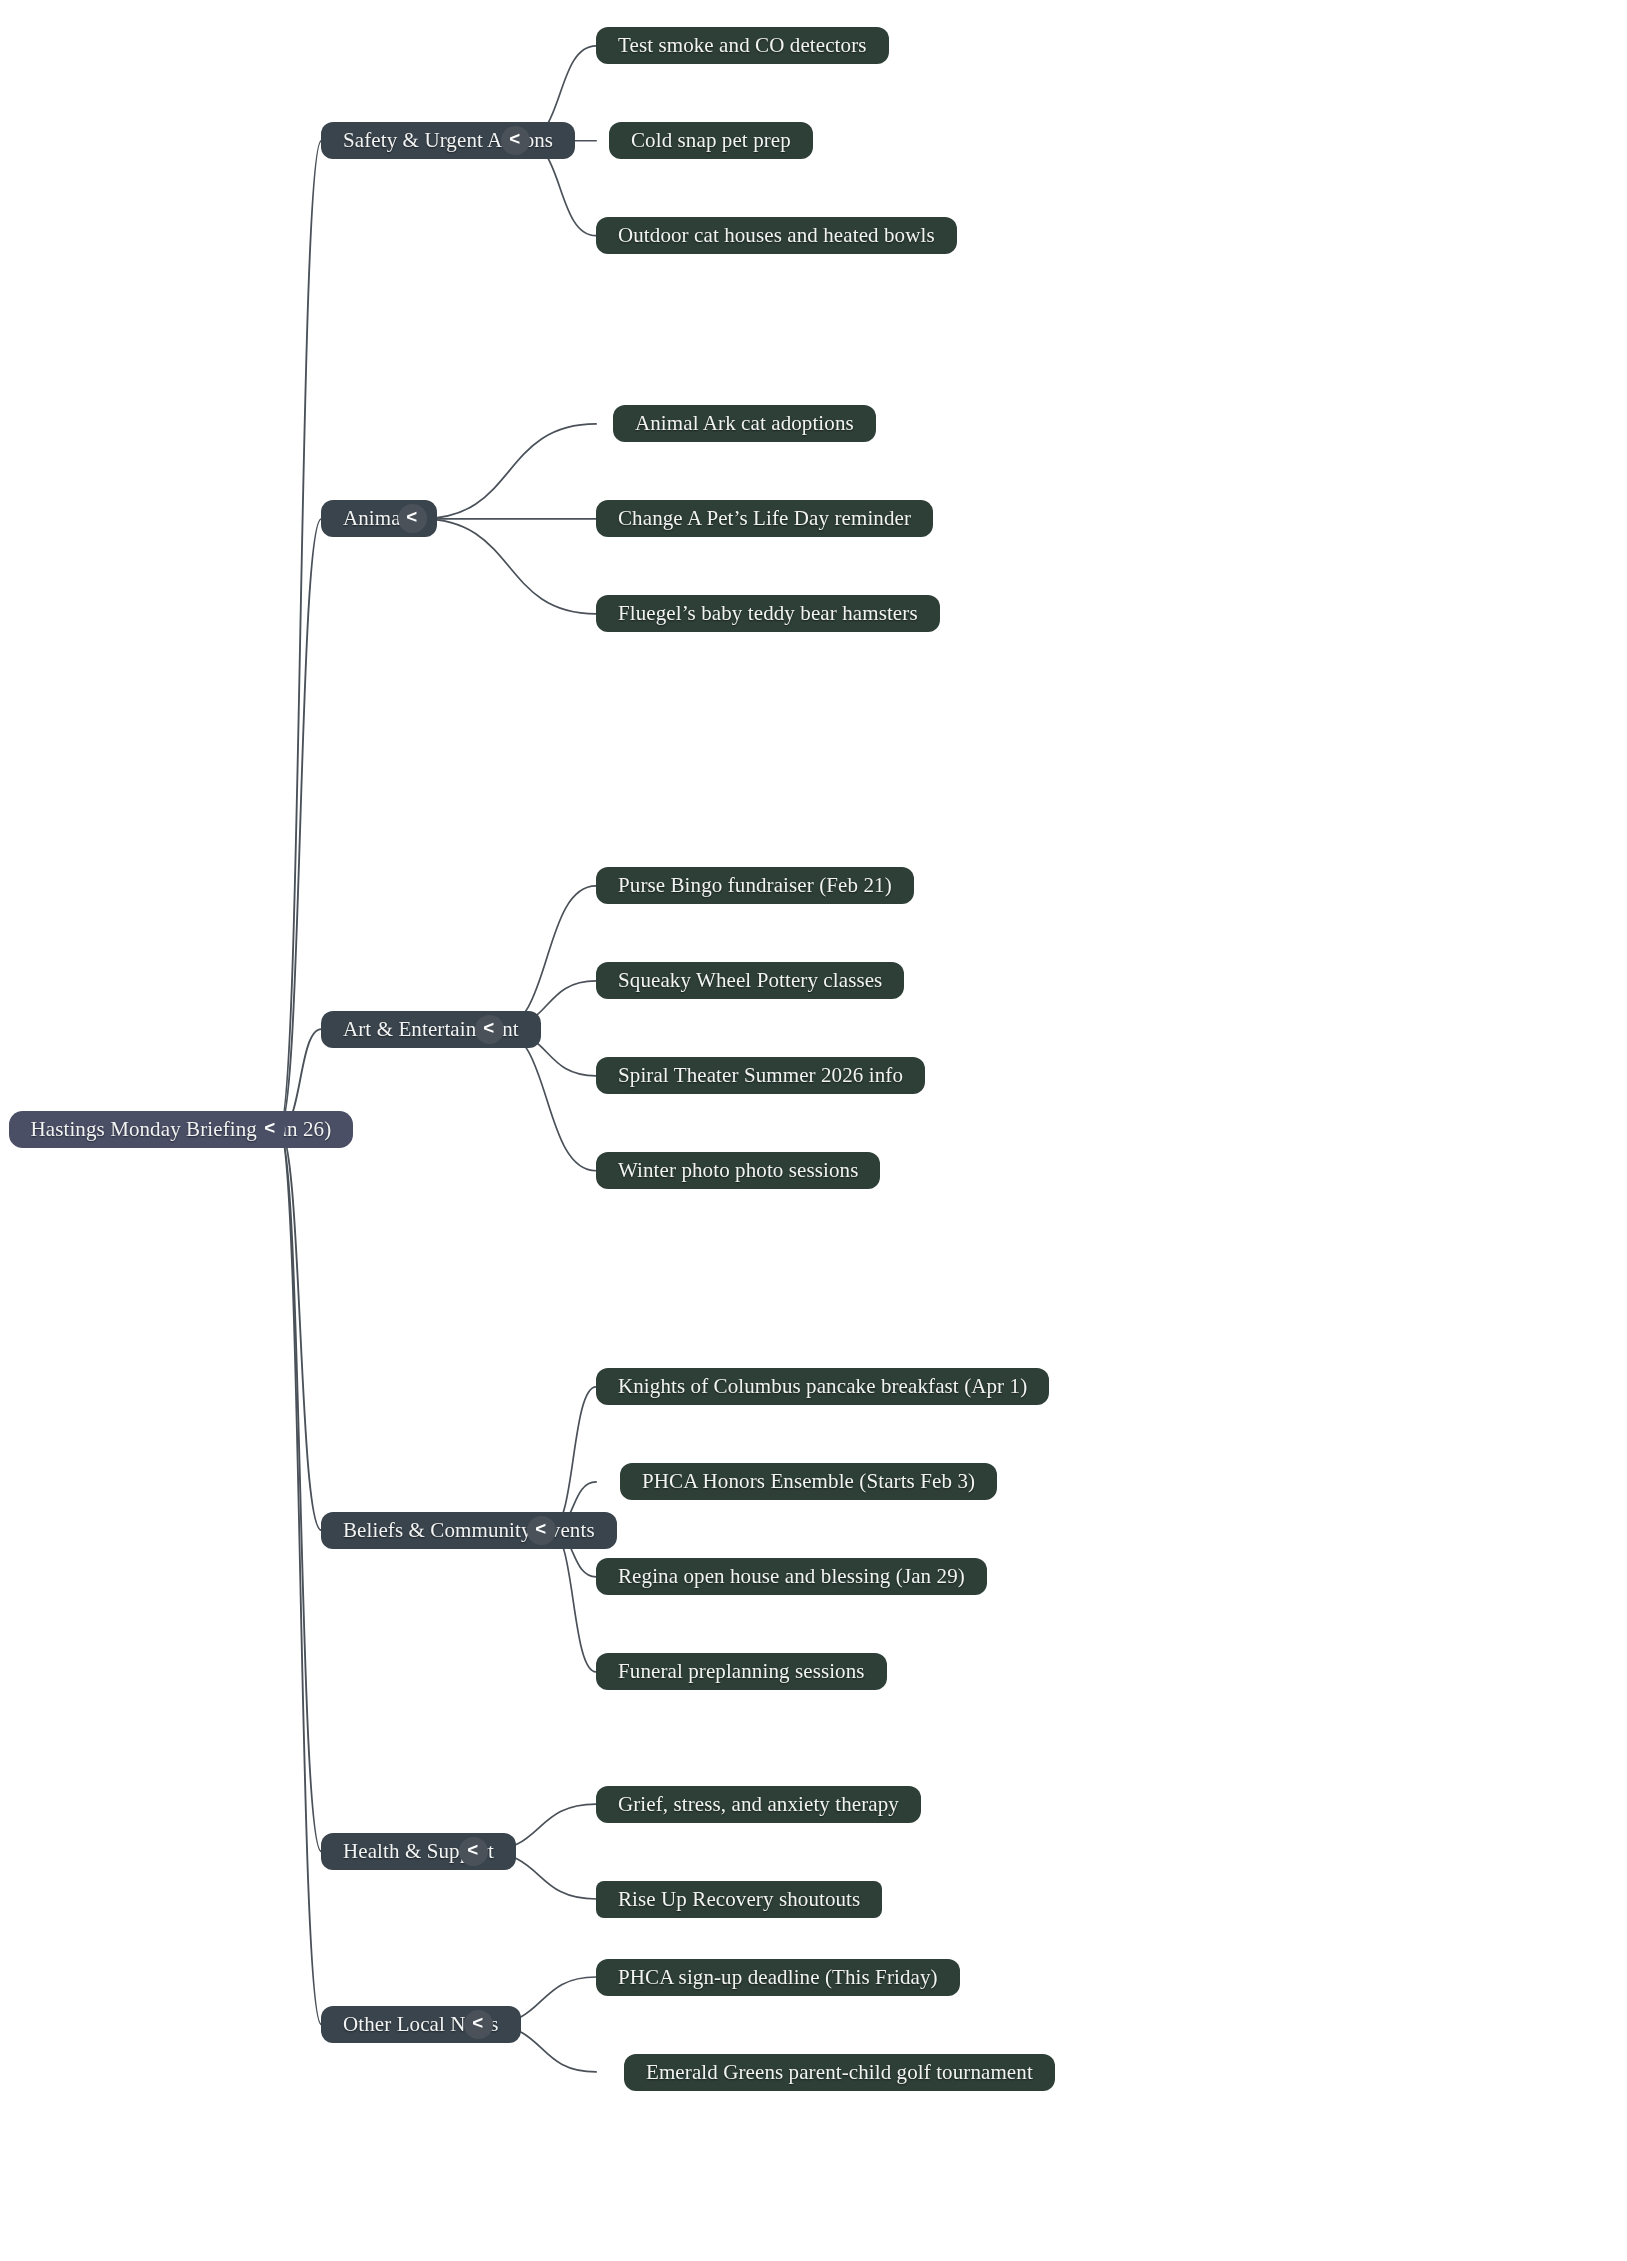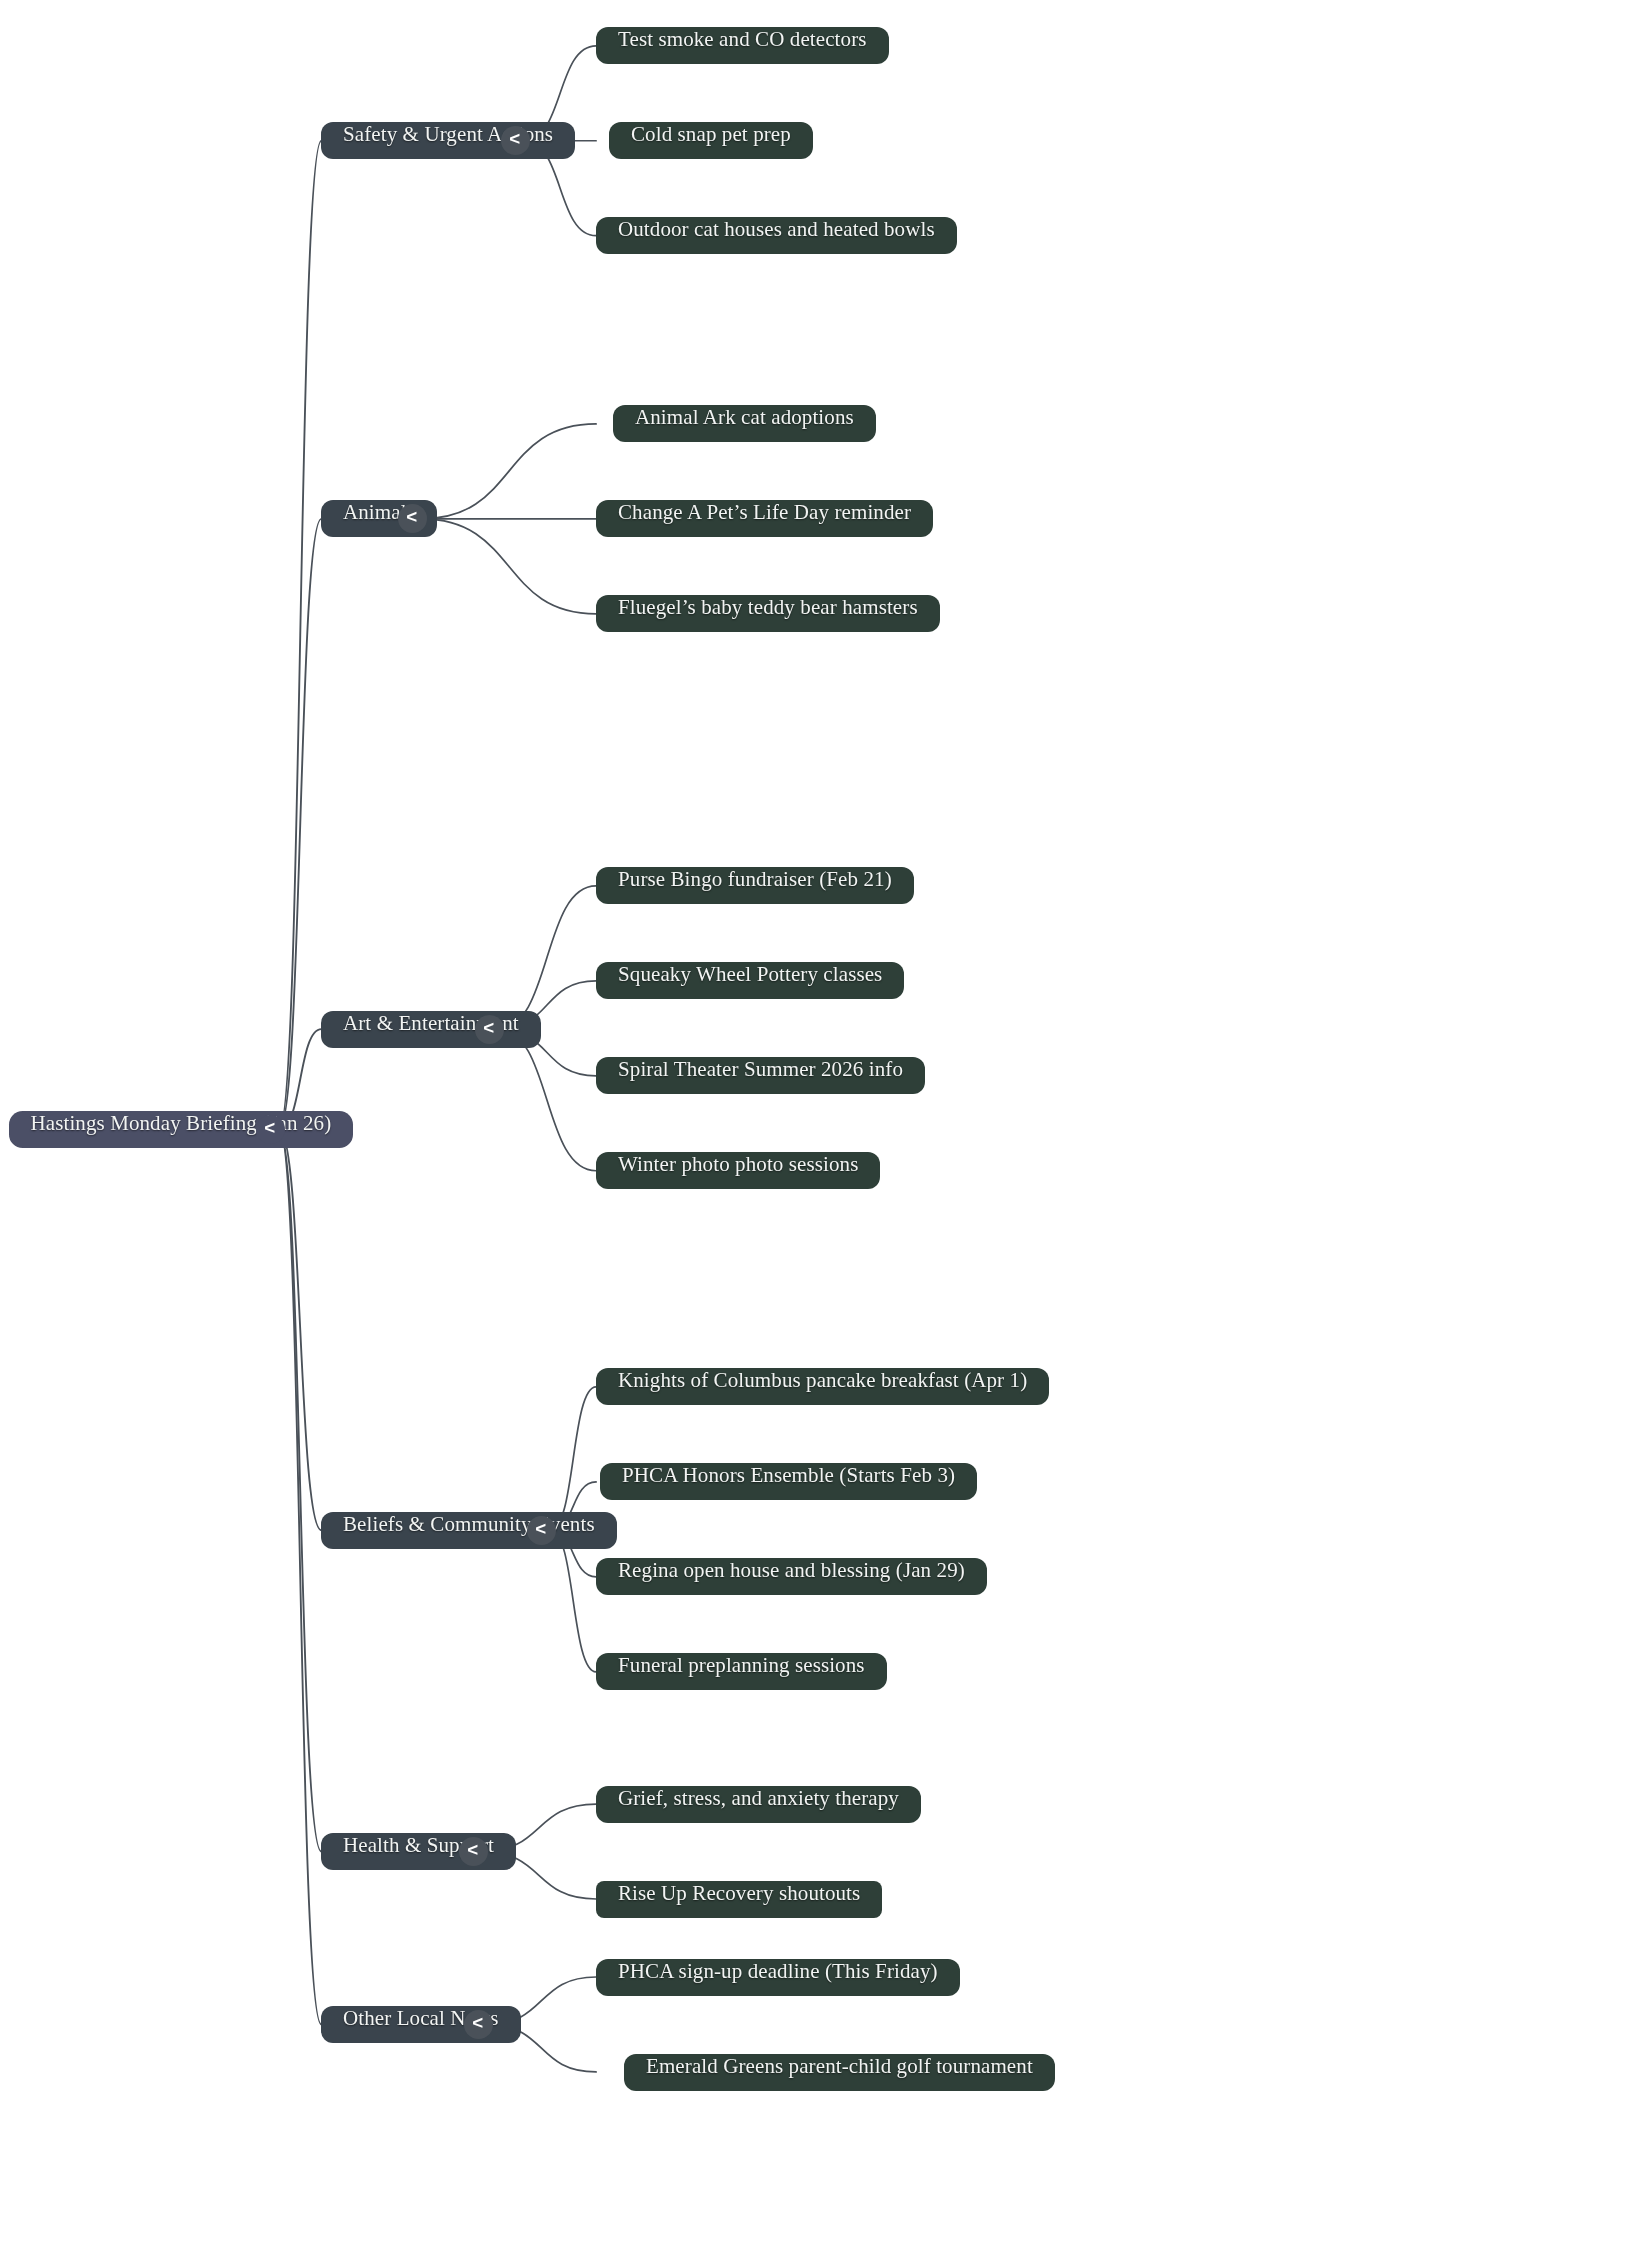--- a/index.html
+++ b/index.html
@@ -8,20 +8,21 @@
     width:1628px;
     height:2261px;
     background:#ffffff;
     font-family:"Liberation Serif","DejaVu Serif",serif;
     overflow:hidden;
   }
   #edges{position:absolute;left:0;top:0;width:1628px;height:2261px;pointer-events:none;}
   .node{
     position:absolute;
     display:flex;
+    align-items:center;
     box-sizing:border-box;
     border-radius:12px;
     color:#f2f4f3;
     white-space:nowrap;
     text-shadow:0 0.8px 1.7px rgba(0,0,0,.55);
     letter-spacing:0.1px;
   }
   .node-root{
     background:#4b4f66;
     font-size:21px;
@@ -135,21 +136,21 @@
       </div>
       <div class="marker" style="left: 475px; top: 1015px;">
         <span>&lt;</span>
       </div>
       <div class="node node-branch" style="left: 321px; top: 1512px; min-width: 206px; height: 37px;">
         <span>Beliefs &amp; Community Events</span>
       </div>
       <div class="node node-leaf" style="left: 596px; top: 1368px; min-width: 327px; height: 37px;">
         <span>Knights of Columbus pancake breakfast (Apr 1)</span>
       </div>
-      <div class="node node-leaf" style="left: 600px; top: 1463px; min-width: 266px; height: 37px;">
+      <div class="node node-leaf" style="left: 620px; top: 1463px; min-width: 266px; height: 37px;">
         <span>PHCA Honors Ensemble (Starts Feb 3)</span>
       </div>
       <div class="node node-leaf" style="left: 596px; top: 1558px; min-width: 287px; height: 37px;">
         <span>Regina open house and blessing (Jan 29)</span>
       </div>
       <div class="node node-leaf" style="left: 596px; top: 1653px; min-width: 209px; height: 37px;">
         <span>Funeral preplanning sessions</span>
       </div>
       <div class="marker" style="left: 527px; top: 1516px;">
         <span>&lt;</span>

